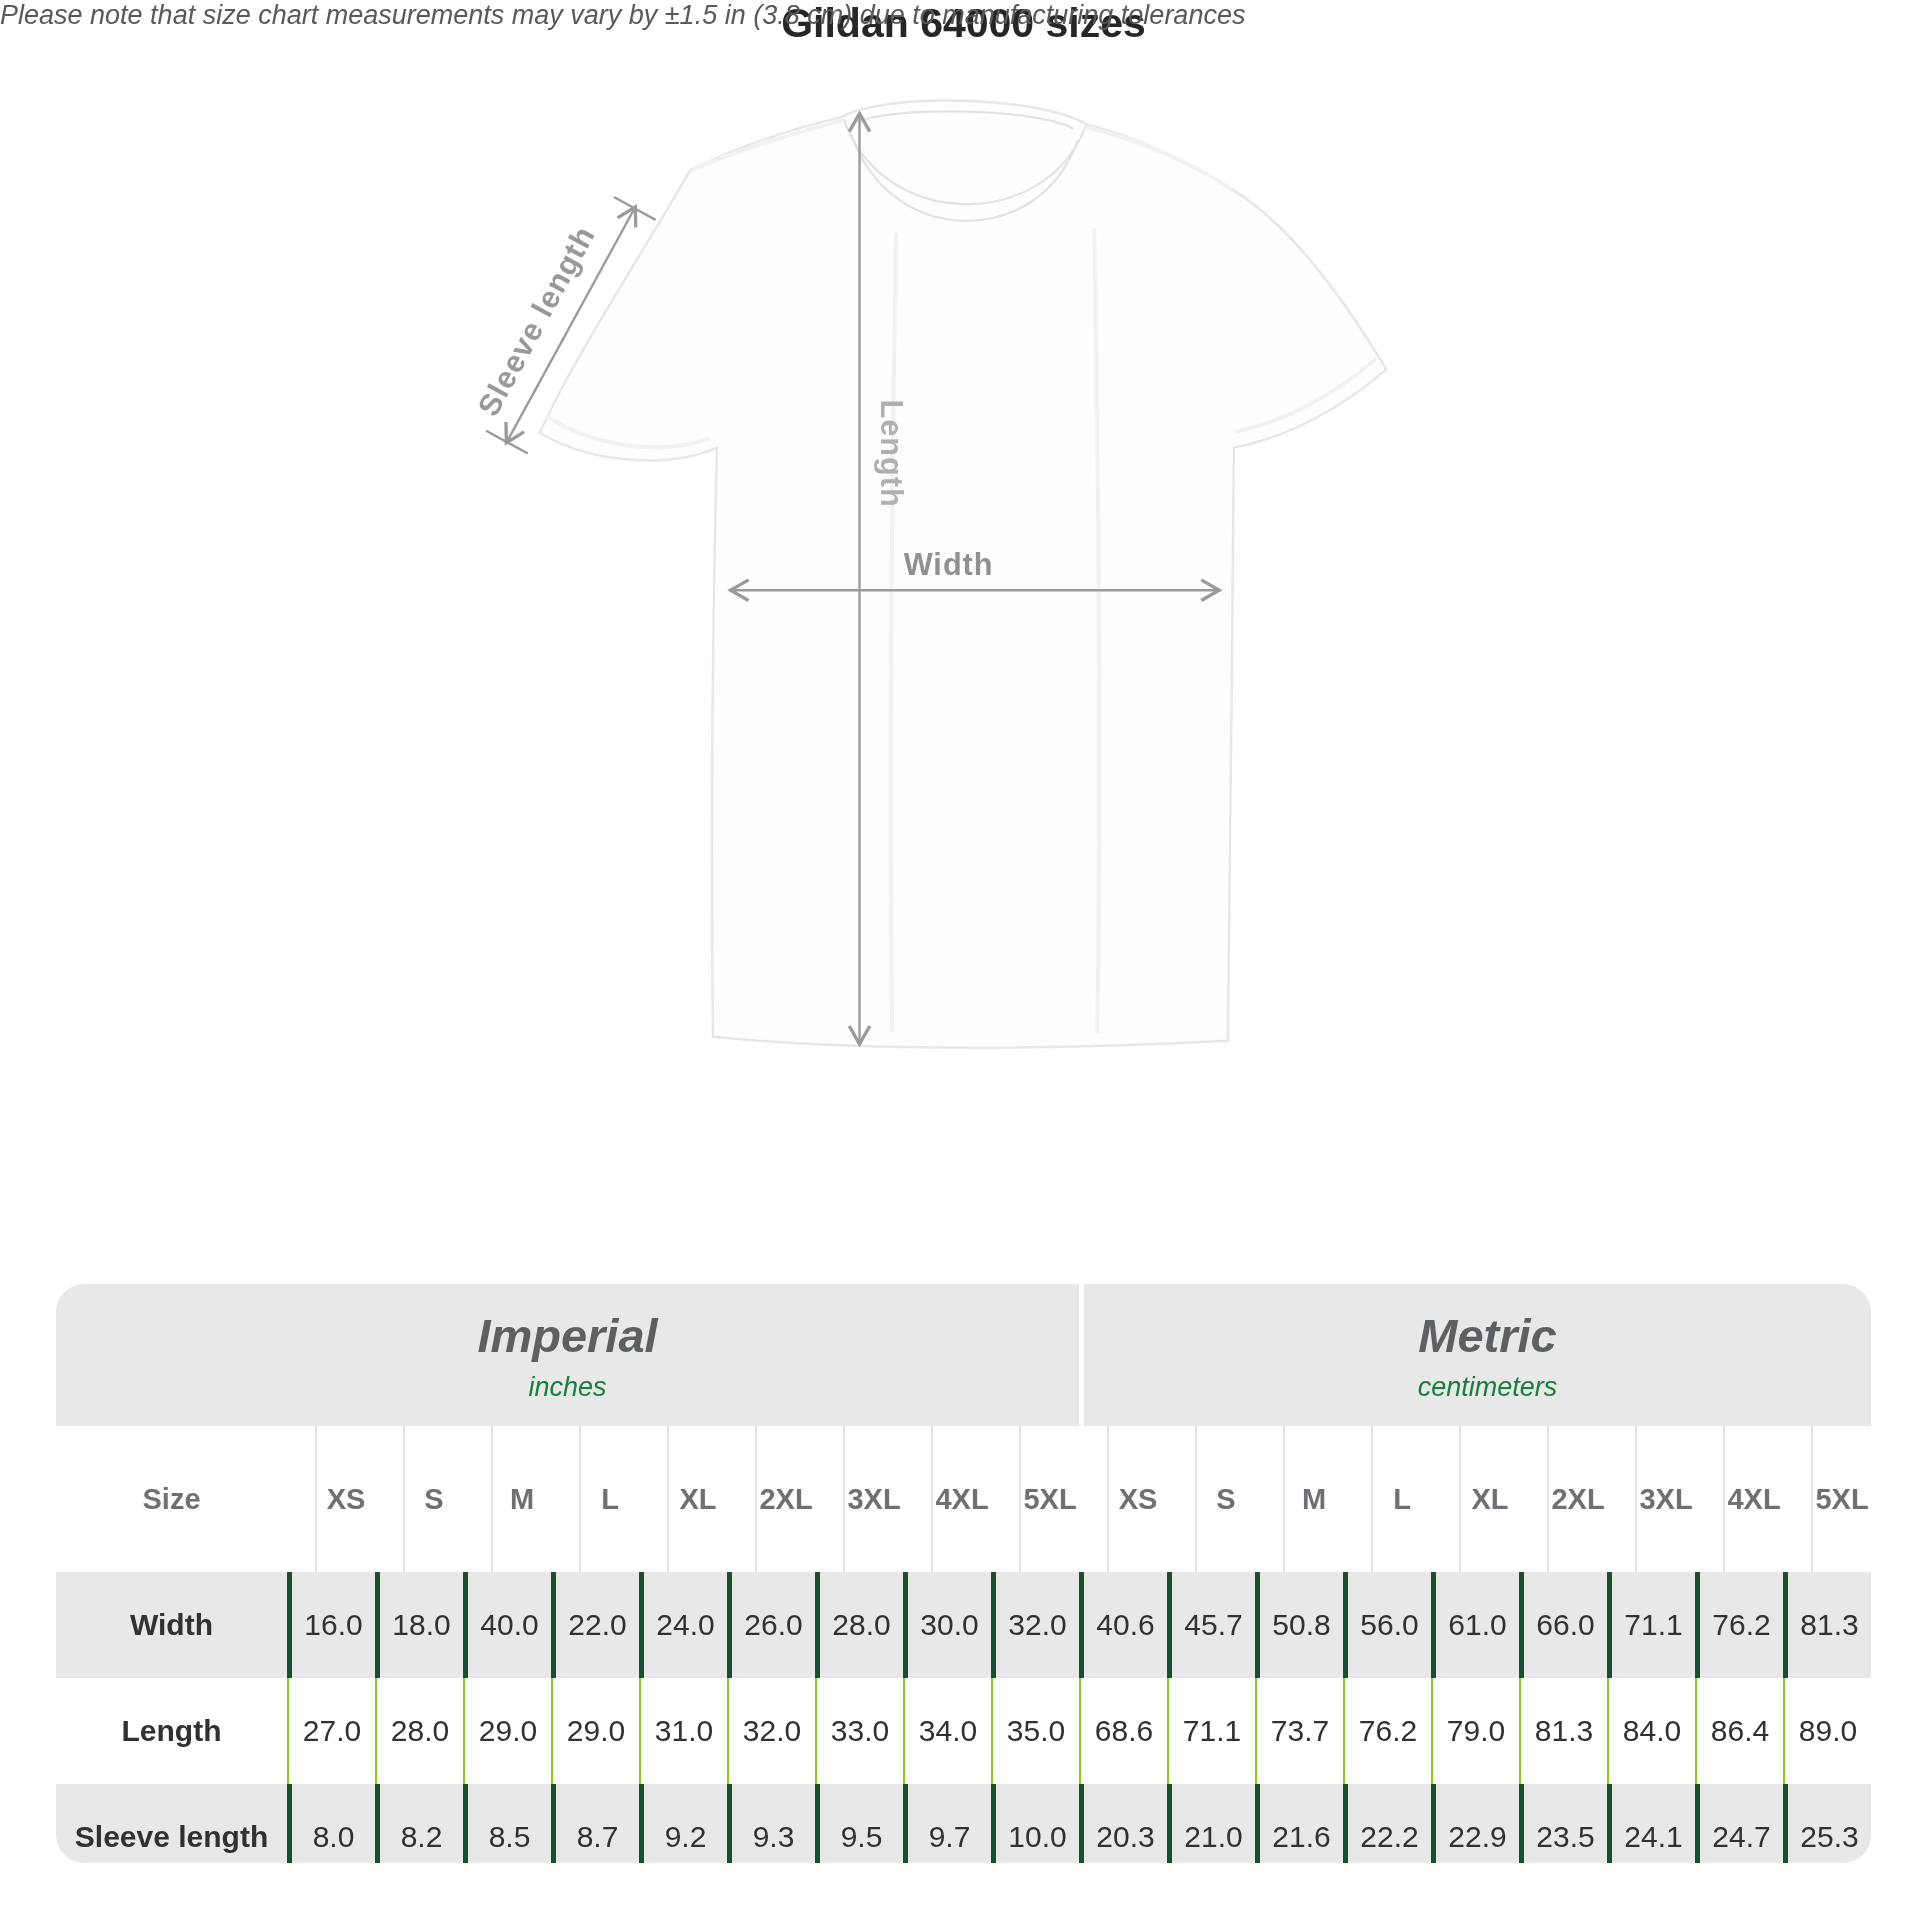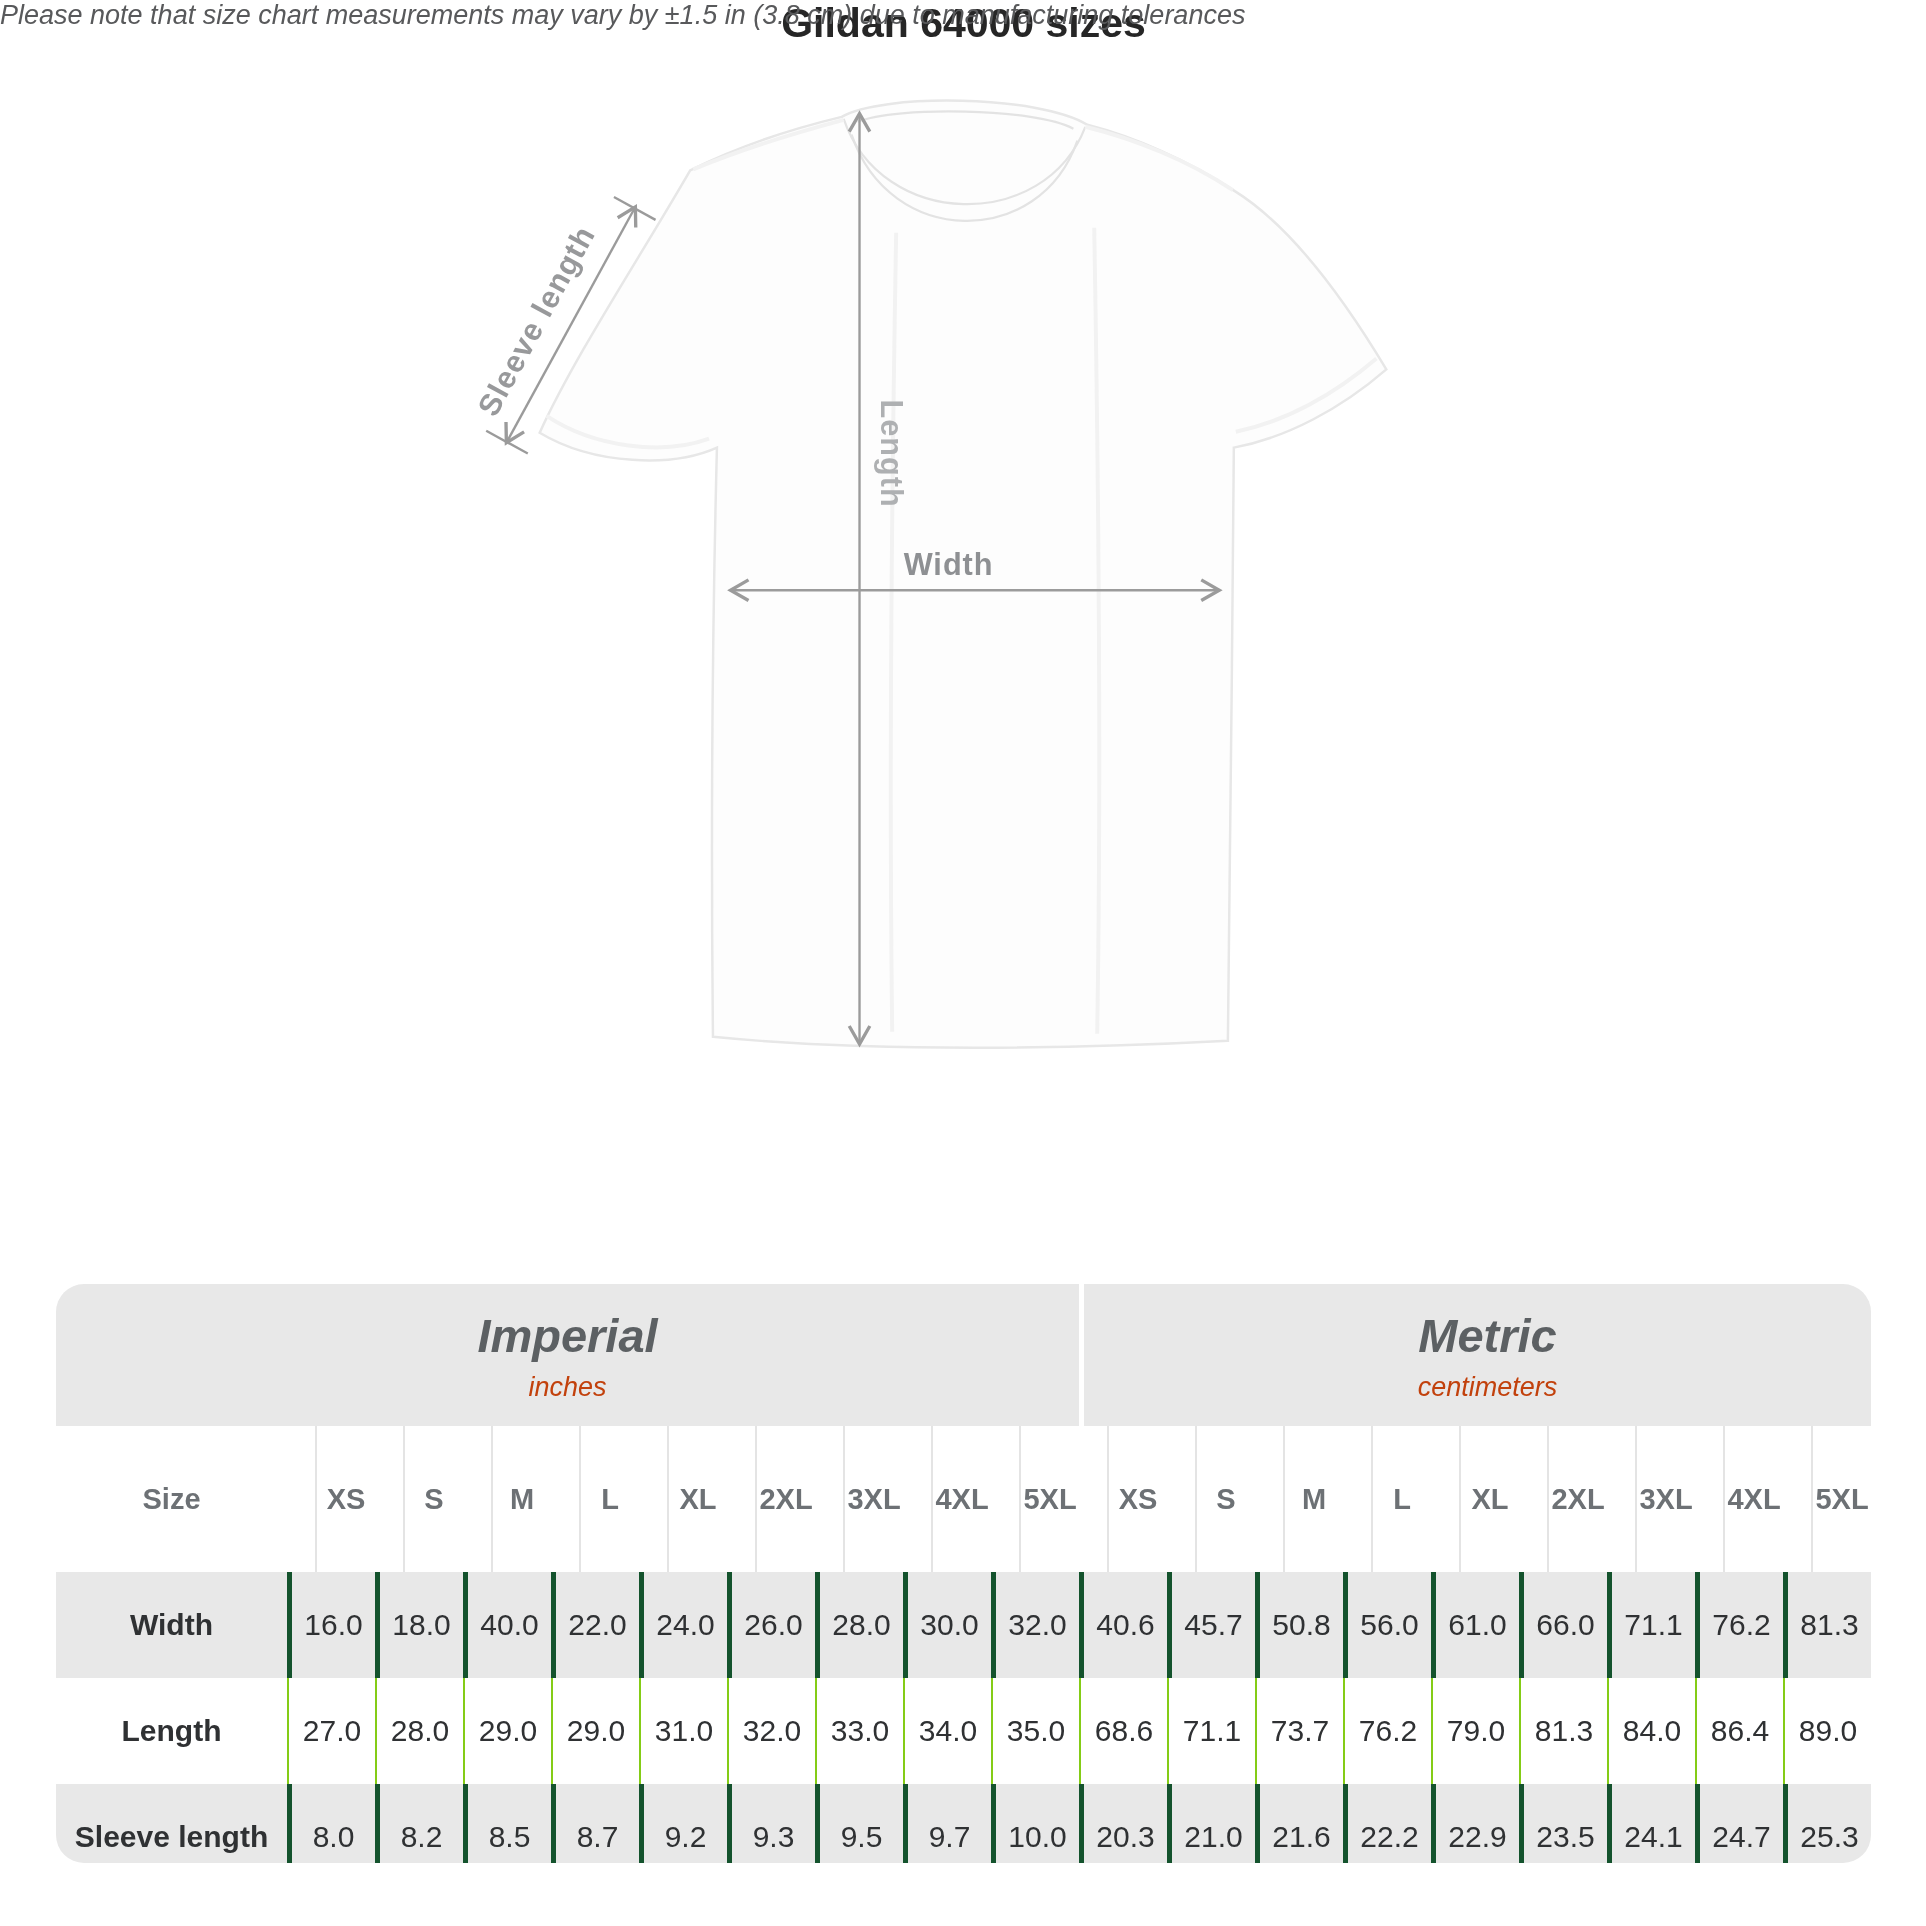--- a/index.html
+++ b/index.html
@@ -41,21 +41,21 @@
   .row-sizes { height:146px; }
   .row-data  { height:106px; }
 
   .group-cell {
     background:#e8e8e8; display:flex; flex-direction:column;
     align-items:center; justify-content:center;
   }
   .group-imperial { grid-column:1 / 11; }
   .group-metric   { grid-column:11 / 20; border-left:5px solid #ffffff;padding-left:20px; }
   .group-name { font-size:47px; font-weight:bold; font-style:italic; color:#5c6063; }
-  .group-unit { font-size:27px; font-style:italic; color:#c2410c; margin-top:9px; }
+  .group-unit { font-size:27px; font-style:italic; color:#15803d; margin-top:9px; }
 
   .cell {
     display:flex; align-items:center; justify-content:center;
     white-space:nowrap;
   }
   .label-cell { font-weight:bold; color:#5f6366; font-size:30px; }
   .row-sizes .cell { background:#ffffff; font-weight:bold; color:#6d7175; font-size:29px; }
   .row-sizes .cell.sep { border-left:2px solid #e4e4e4;margin-left:28px; }
 
   .row-data .cell { font-size:30px; color:#2f3133; }

